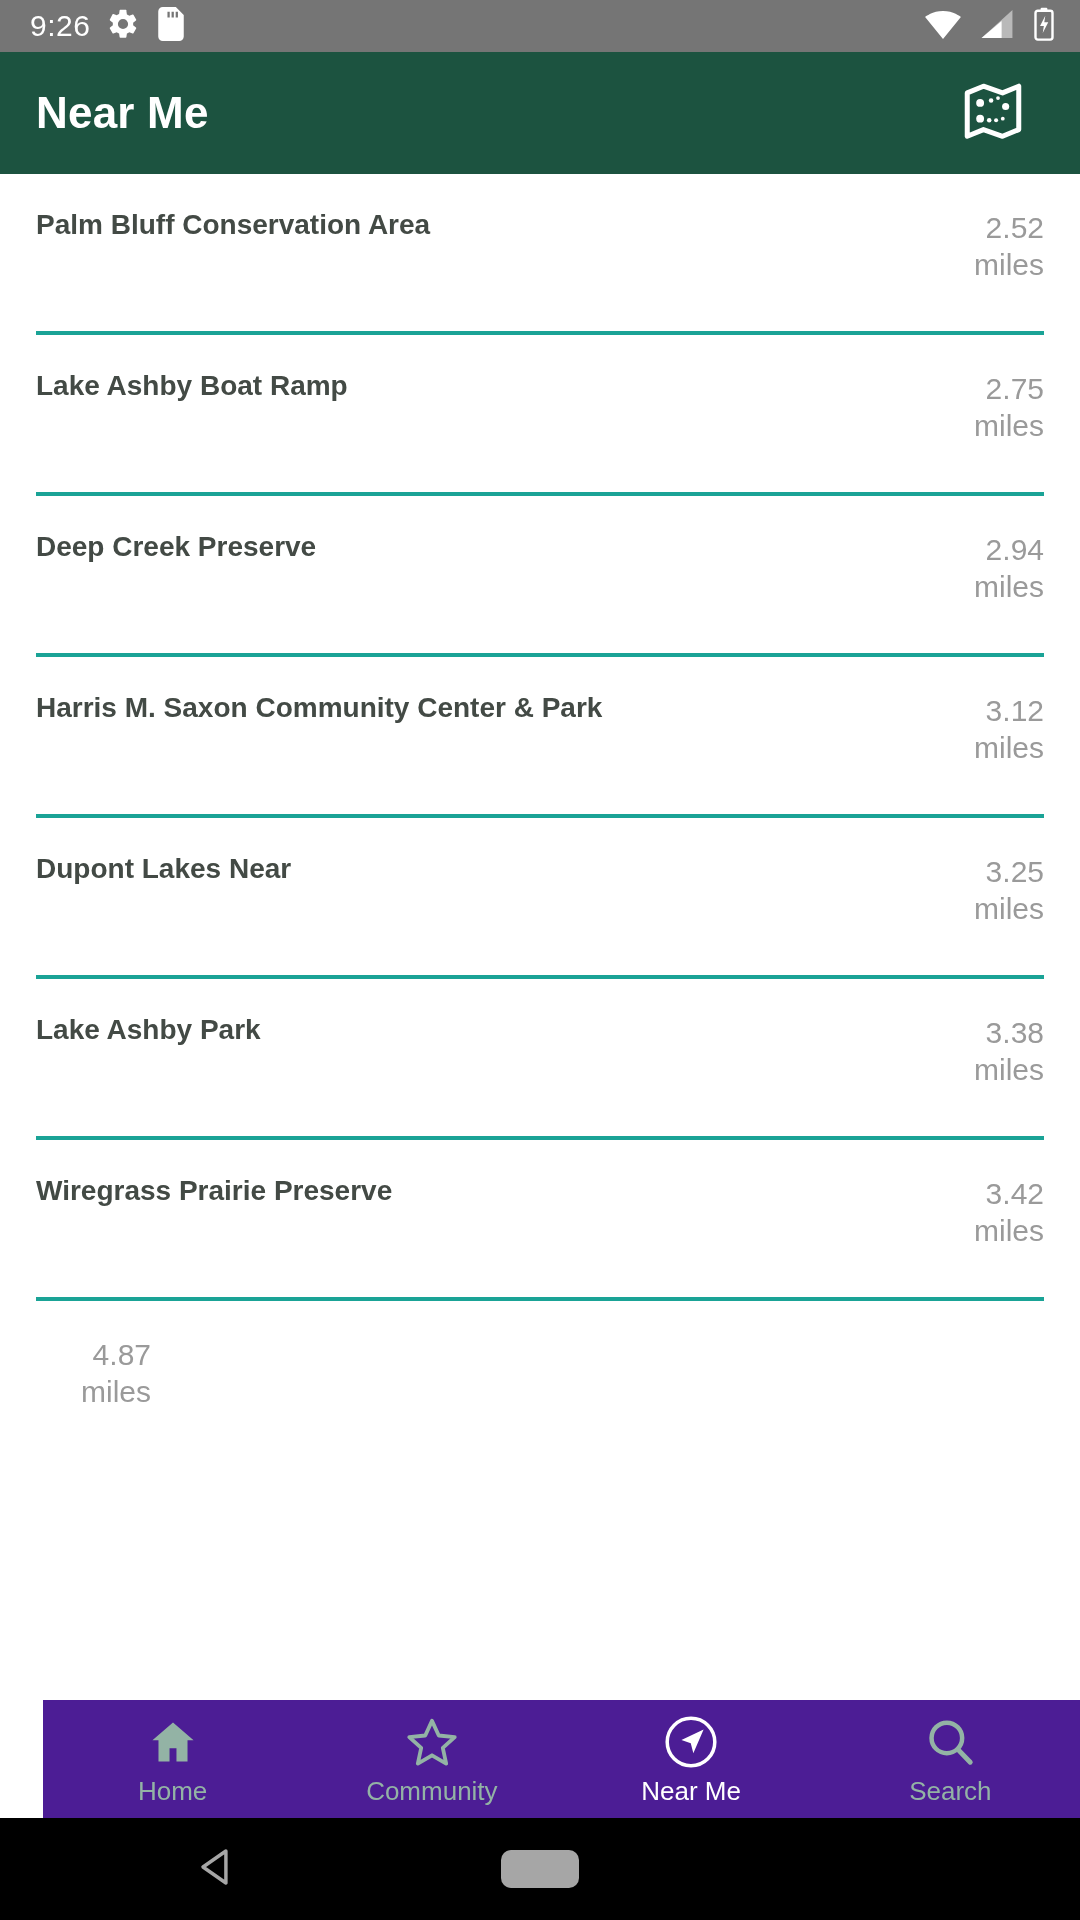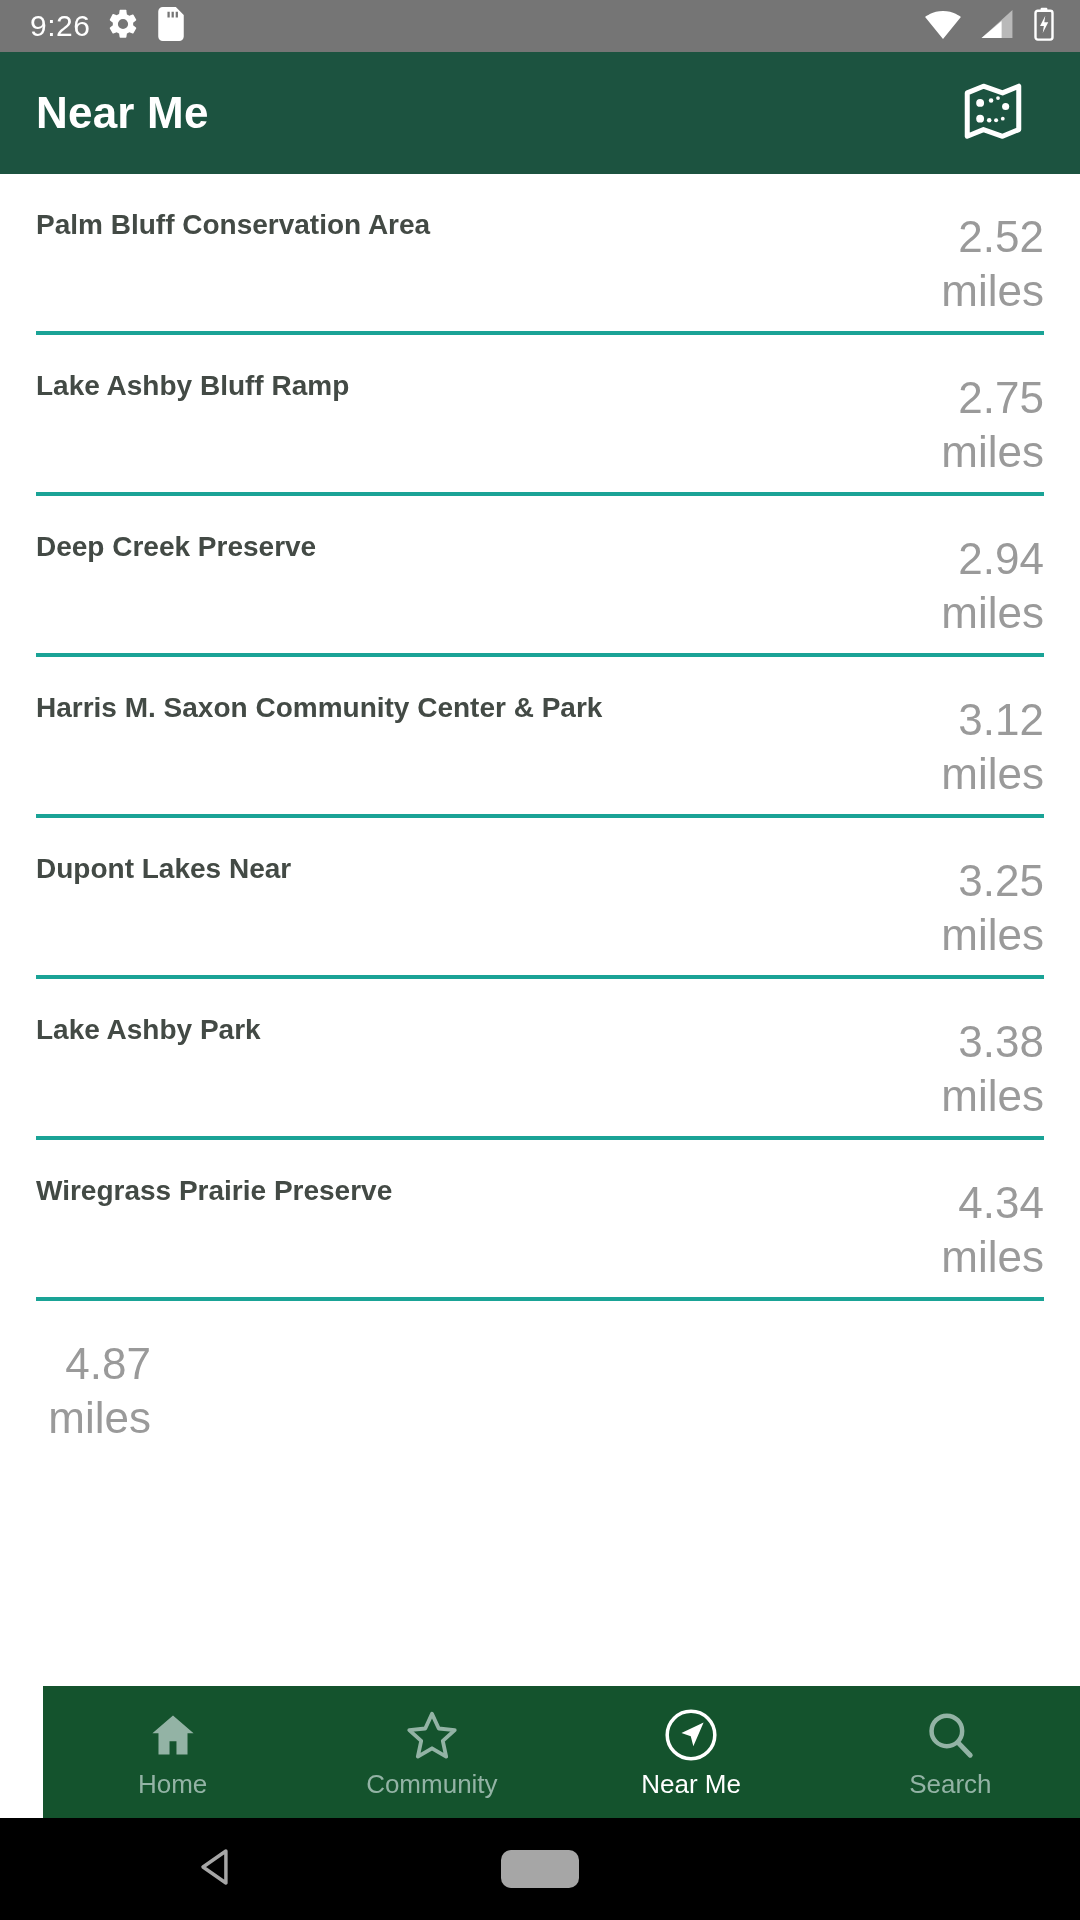--- a/index.html
+++ b/index.html
@@ -42,32 +42,32 @@
     height:157px;
     position:relative;
   }
   .row-name{
     font-size:28px; font-weight:bold; color:#434a45;
     line-height:1.05; flex:1 1 auto; padding-right:18px;
     white-space:nowrap;
   }
   .row-dist{
     flex:0 0 auto; width:115px; text-align:right;
-    color:#9a9a9a; font-size:44px; line-height:1.22;
+    color:#9a9a9a; font-size:30px; line-height:1.22;
   }
   .row-dist .val{ display:block; }
   .row-dist .unit{ display:block; }
   .divider{
     height:4px; background:#1aa396; margin:0 36px;
   }
 
   
   .bottomnav{
     position:absolute; left:0; right:0; bottom:102px;
-    height:132px; background:#14532d;
+    height:118px; background:#4c1d95;
     display:flex; align-items:center;margin-left:43px;
   }
   .nav-item{
     flex:1 1 0; display:flex; flex-direction:column;
     align-items:center; justify-content:center; gap:8px;
     height:100%;
   }
   .nav-label{ font-size:26px; line-height:1; }
   .nav-item.inactive .nav-label{ color:#93b3a5; }
   .nav-item.active .nav-label{ color:#ffffff; }
@@ -149,21 +149,21 @@
     <div class="row">
       <div class="row-name">Palm Bluff Conservation Area</div>
       <div class="row-dist">
         <span class="val">2.52</span>
         <span class="unit">miles</span>
       </div>
     </div>
     <div class="divider"></div>
 
     <div class="row">
-      <div class="row-name">Lake Ashby Bluff Ramp</div>
+      <div class="row-name">Lake Ashby Boat Ramp</div>
       <div class="row-dist">
         <span class="val">2.75</span>
         <span class="unit">miles</span>
       </div>
     </div>
     <div class="divider"></div>
 
     <div class="row">
       <div class="row-name">Deep Creek Preserve</div>
       <div class="row-dist">
@@ -196,21 +196,21 @@
       <div class="row-dist">
         <span class="val">3.38</span>
         <span class="unit">miles</span>
       </div>
     </div>
     <div class="divider"></div>
 
     <div class="row">
       <div class="row-name">Wiregrass Prairie Preserve</div>
       <div class="row-dist">
-        <span class="val">4.34</span>
+        <span class="val">3.42</span>
         <span class="unit">miles</span>
       </div>
     </div>
     <div class="divider"></div>
 
     <div class="row">
       <div class="row-dist">
         <span class="val">4.87</span>
         <span class="unit">miles</span>
       </div>

